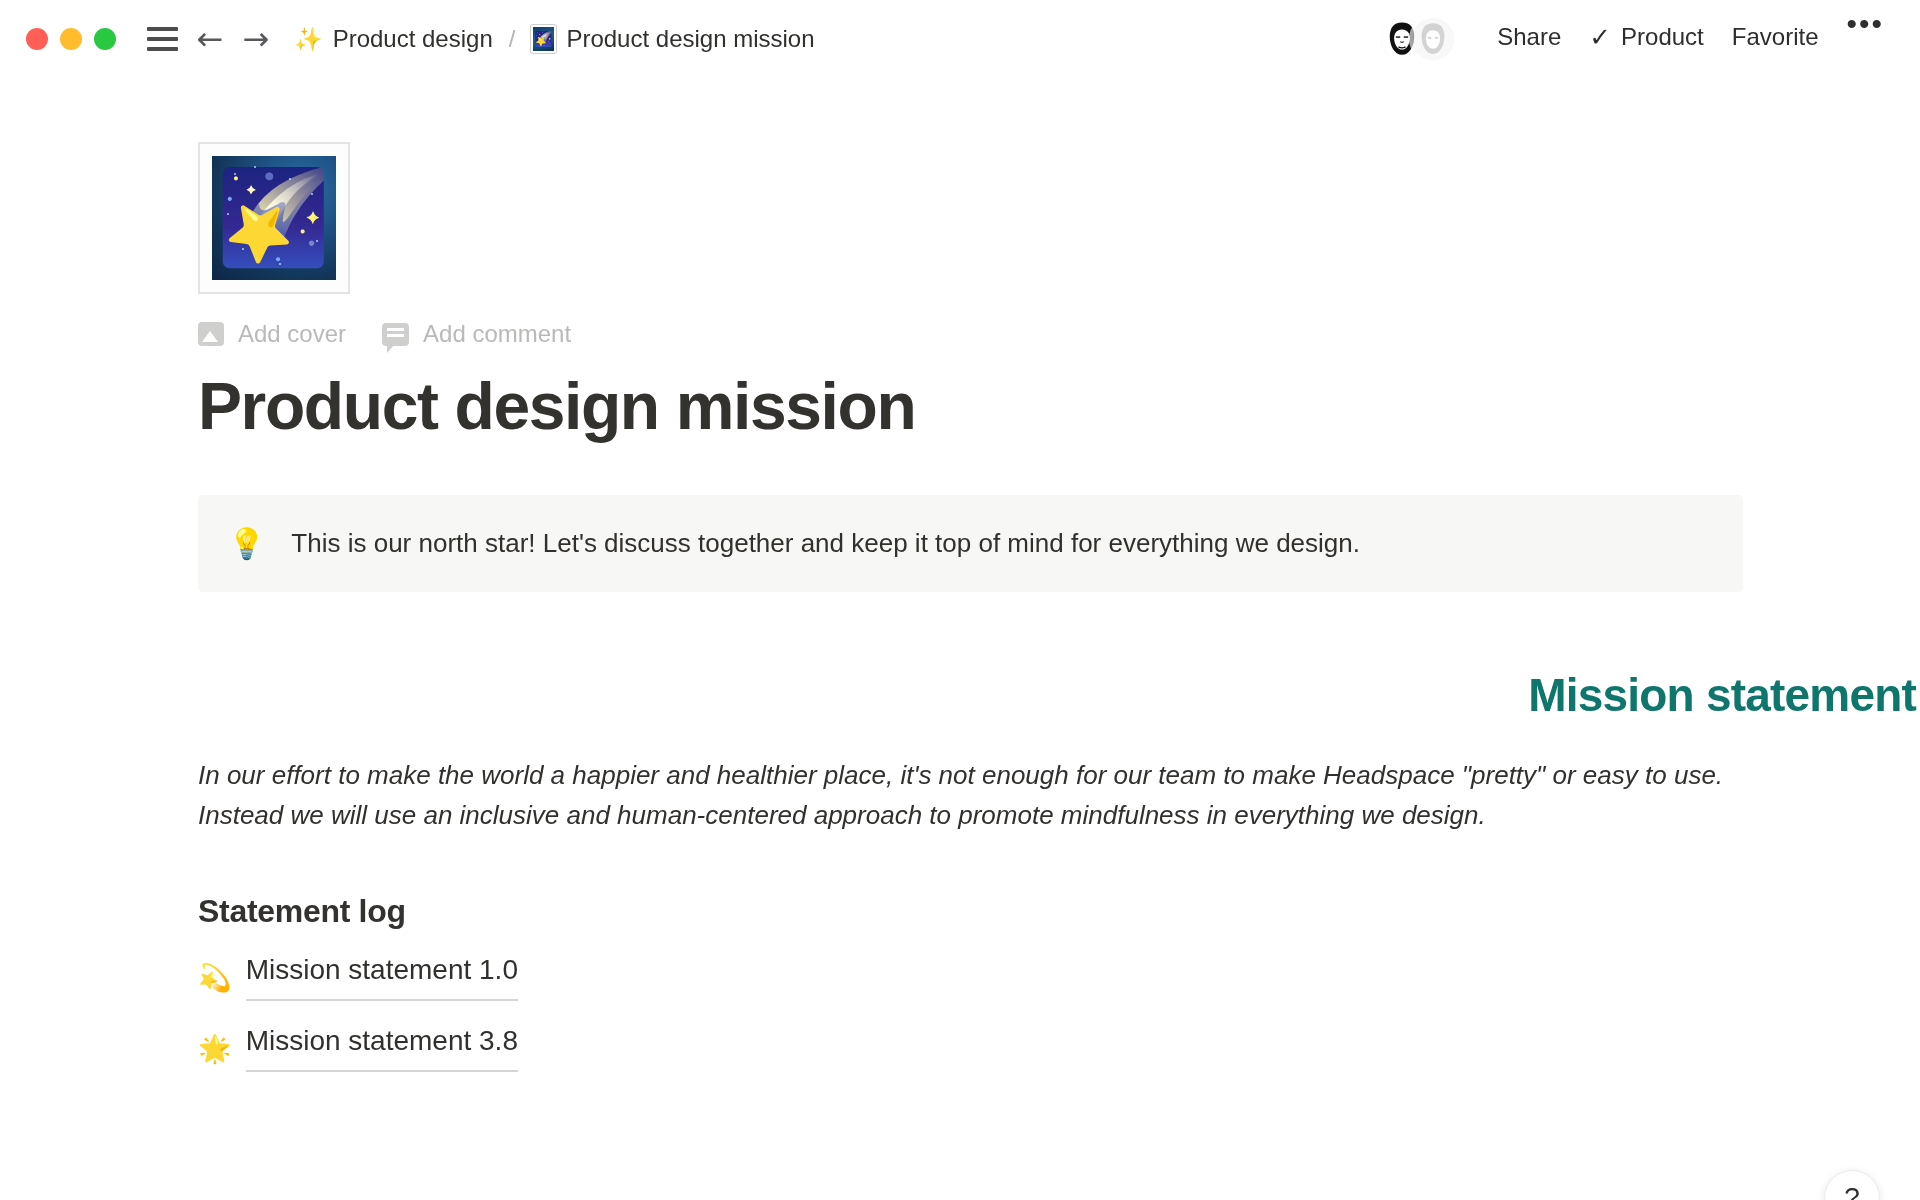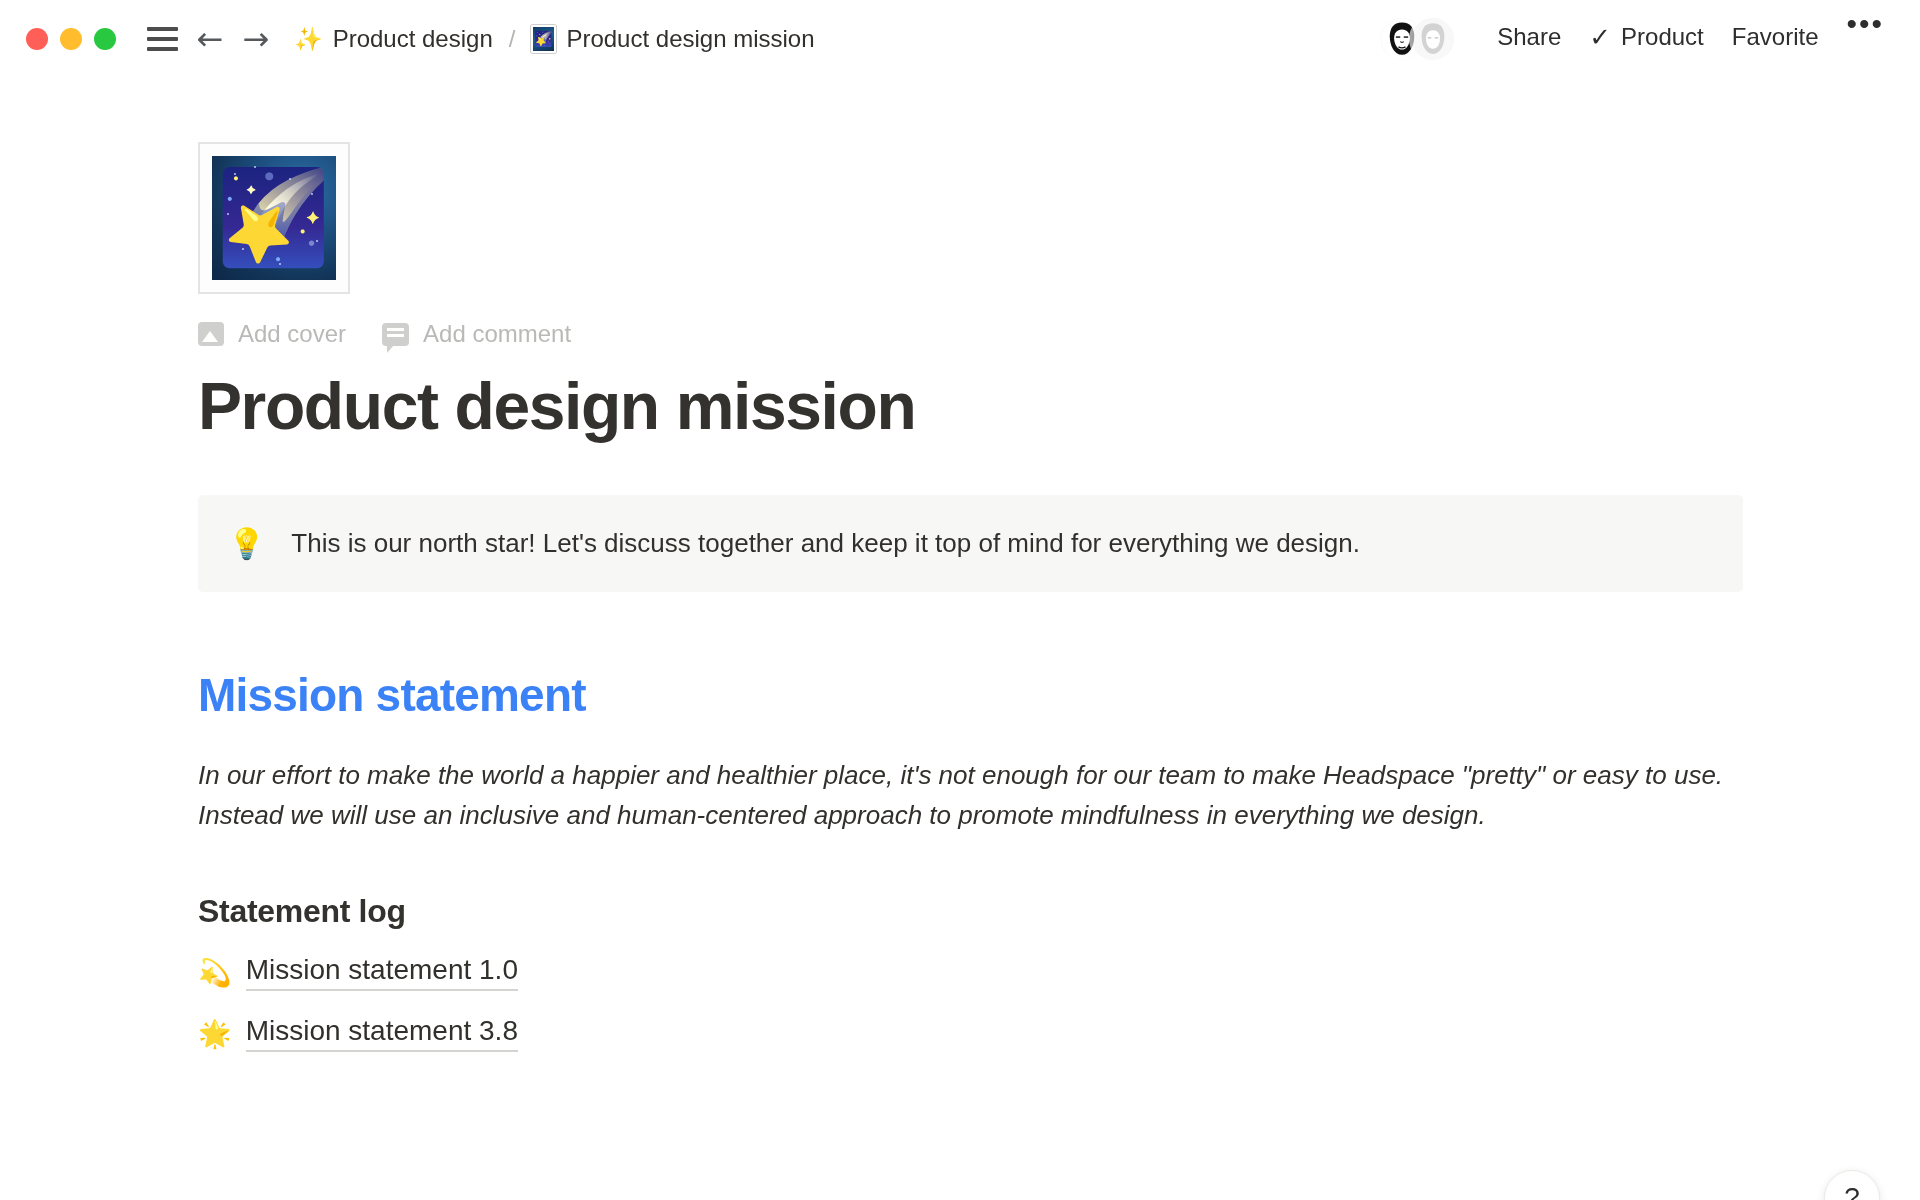--- a/index.html
+++ b/index.html
@@ -131,39 +131,39 @@
     width: 1545px;
     background: #f7f7f5;
     border-radius: 5px;
     padding: 30px 28px 30px 30px;
     display: flex; align-items: flex-start; gap: 26px;
   }
   .callout-emoji { font-size: 30px; line-height: 1.25; font-family: "DejaVu Sans", sans-serif; }
   .callout-text { font-size: 26px; color: #32302c; line-height: 1.45; }
 
   .h2 {
-    font-size: 46px; font-weight: 700; color: #3b82f6;
-    letter-spacing: -0.8px; margin: 76px 4px 0 198px;
+    font-size: 46px; font-weight: 700; color: #0f766e;
+    letter-spacing: -0.8px; margin: 76px 4px 0 198px; text-align: right;
   }
   .para {
     font-size: 26px; color: #32302c; line-height: 1.52;
     margin: 34px 0 0 198px; width: 1540px; font-style: italic;
   }
   .h3 {
     font-size: 32px; font-weight: 700; color: #34322e;
     margin: 58px 0 0 198px; letter-spacing: -0.3px;
   }
   .link-row {
     display: flex; align-items: center; gap: 14px;
     margin: 24px 0 0 198px; cursor: pointer; width: fit-content;
   }
   .link-emoji { font-size: 27px; line-height: 1; font-family: "DejaVu Sans", sans-serif; }
   .link-text {
     font-size: 28px; color: #32302c;
-    border-bottom: 2px solid #d5d4d1; padding-bottom: 3px;
+    border-bottom: 2px solid #d5d4d1; padding-bottom: 13px;
   }
 
   .help-fab {
     position: absolute; right: 40px; bottom: 38px;
     width: 56px; height: 56px; border-radius: 50%;
     background: #ffffff; border: 1px solid #eceae6;
     box-shadow: 0 2px 8px rgba(0,0,0,.10);
     display: flex; align-items: center; justify-content: center;
     font-size: 28px; color: #2e2e2e; cursor: pointer;
   }

